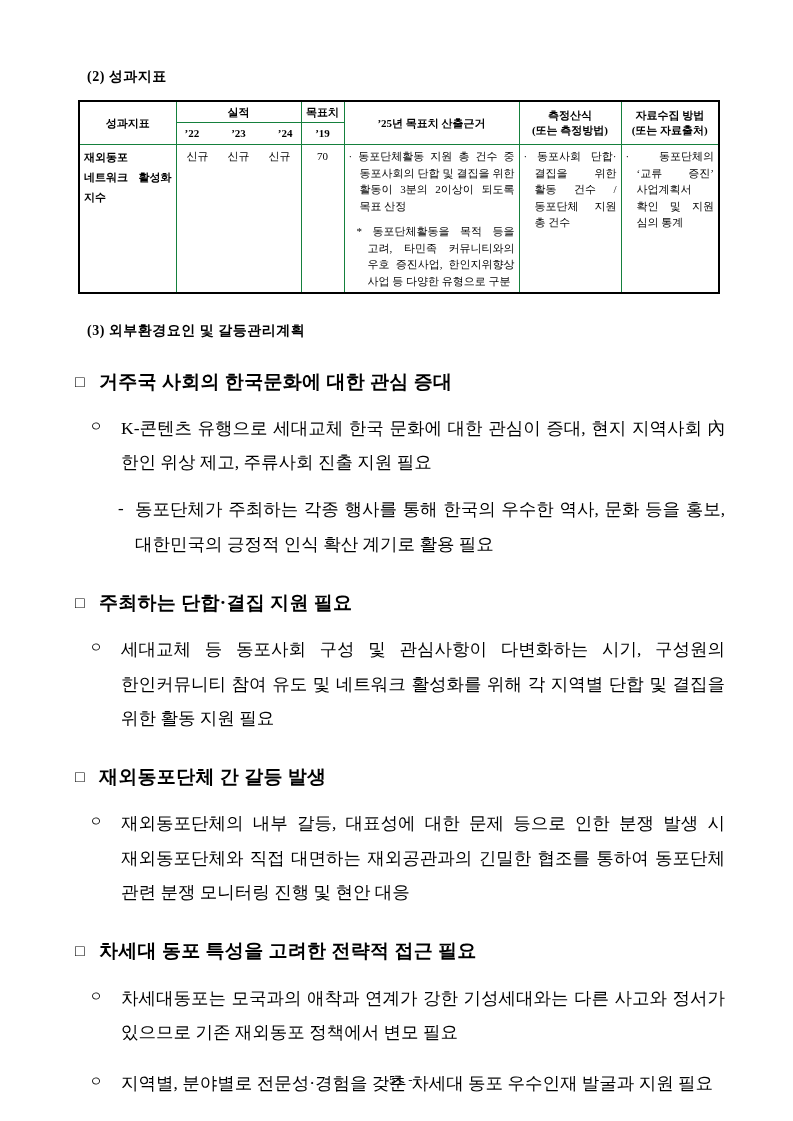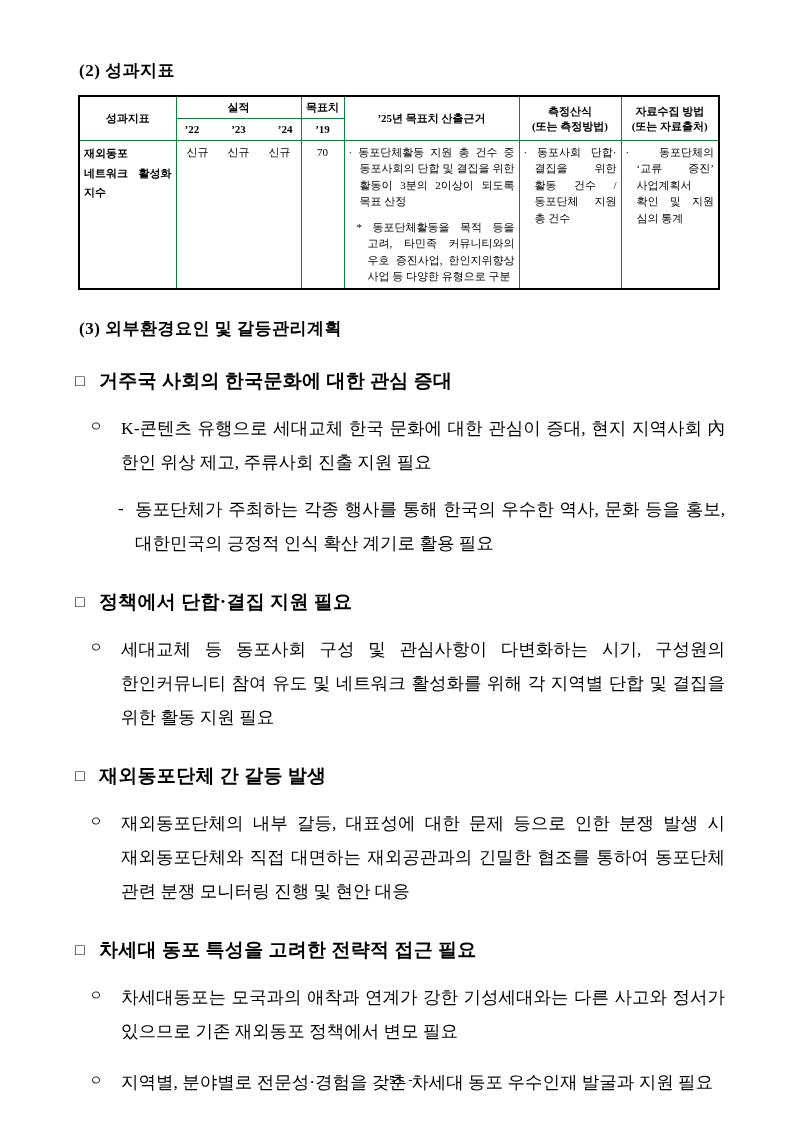--- a/index.html
+++ b/index.html
@@ -5,21 +5,21 @@
   html,body{margin:0;padding:0;background:#e8e8e8;}
   .page{
     width:793px;height:1121px;background:#ffffff;position:relative;
     margin:0 auto;color:#000;
     font-family:"Liberation Serif","DejaVu Serif",serif;
     overflow:hidden;box-sizing:border-box;
   }
   .content{position:absolute;left:75px;top:56px;width:650px;}
 
   
-  .h-num{font-size:17px;font-weight:bold;letter-spacing:0.5px;margin:4px;line-height:1.25;}
+  .h-num{font-size:14px;font-weight:bold;letter-spacing:0.5px;margin:12px;line-height:1.25;}
   .h-num.second{margin-top:28px;}
 
   
   .kpi{border-collapse:collapse;border:2.5px solid #000;margin:14px 0 0 3px;
        table-layout:fixed;width:640px;font-size:11px;line-height:1.5;}
   .kpi th,.kpi td{border:1px solid #15803d;box-sizing:border-box;}
   .kpi th{font-weight:bold;text-align:center;vertical-align:middle;padding:2px 2px;height:22px;}
   .kpi td{vertical-align:top;padding:3px 4px;}
   .kpi .body-row td{height:134px;}
   .cell-indicator{font-weight:bold;text-align:justify;word-break:keep-all;line-height:1.8;}
@@ -120,21 +120,21 @@
       <span class="mk1">ㅇ</span>
       <span>K-콘텐츠 유행으로 세대교체 한국 문화에 대한 관심이 증대, 현지 지역사회 內 한인 위상 제고, 주류사회 진출 지원 필요</span>
     </div>
     <div class="li l2">
       <span class="mk2">-</span>
       <span>동포단체가 주최하는 각종 행사를 통해 한국의 우수한 역사, 문화 등을 홍보, 대한민국의 긍정적 인식 확산 계기로 활용 필요</span>
     </div>
 
     <div class="block-title">
       <span class="sq">□</span>
-      <span>정책에서 단합·결집 지원 필요</span>
+      <span>주최하는 단합·결집 지원 필요</span>
     </div>
     <div class="li">
       <span class="mk1">ㅇ</span>
       <span>세대교체 등 동포사회 구성 및 관심사항이 다변화하는 시기, 구성원의 한인커뮤니티 참여 유도 및 네트워크 활성화를 위해 각 지역별 단합 및 결집을 위한 활동 지원 필요</span>
     </div>
 
     <div class="block-title">
       <span class="sq">□</span>
       <span>재외동포단체 간 갈등 발생</span>
     </div>

